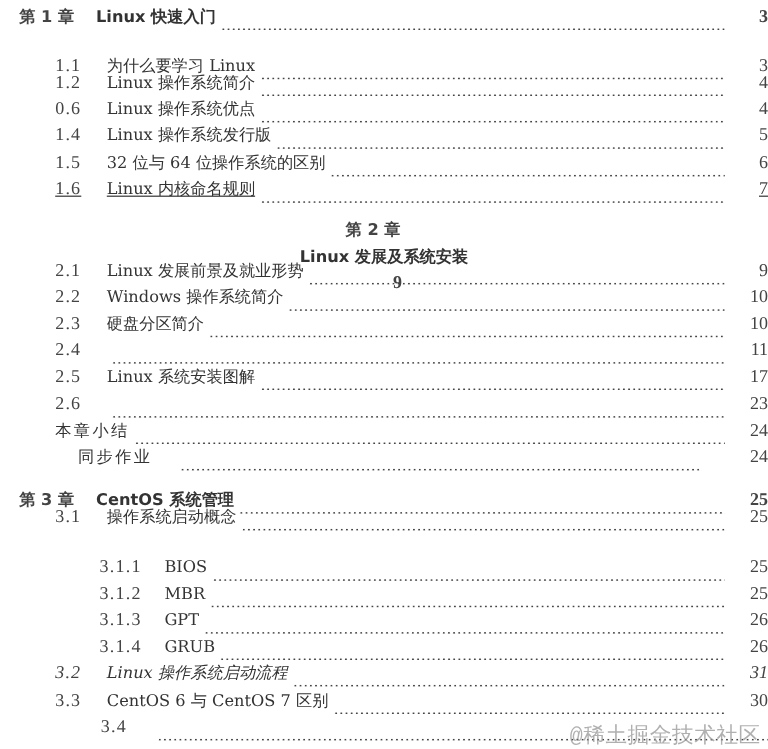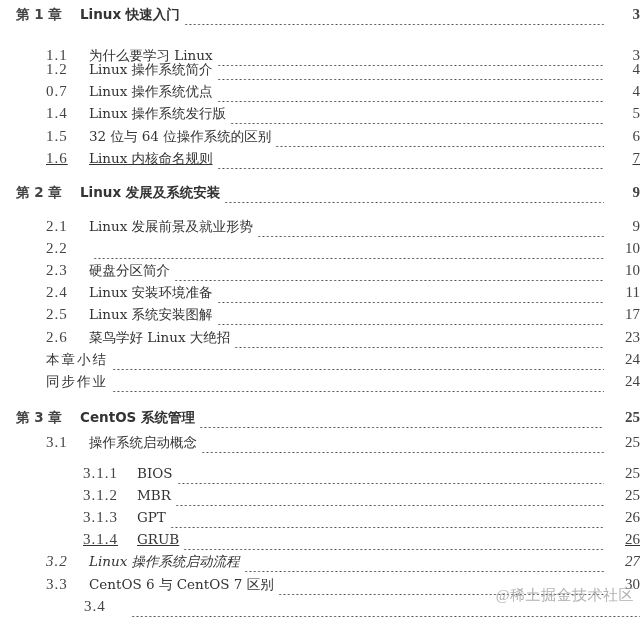--- a/index.html
+++ b/index.html
@@ -23,22 +23,22 @@
     width:30px; text-align:right; color:#444; padding-right:0;
     font-family:"Liberation Serif","DejaVu Serif",serif; font-size:15px;
   }
   .chapter { font-weight:bold; color:#222; }
   .chapter .num { font-family:"DejaVu Sans","Liberation Sans",sans-serif; font-size:13.5px; font-weight:bold; width:64px; }
   .chapter .title { font-family:"DejaVu Sans","Liberation Sans",sans-serif; font-size:13.5px; font-weight:bold; }
   .l1 .num { width:43px; font-family:"Liberation Serif",serif; font-size:15px; letter-spacing:1px; }
   .l2 .num { width:54px; font-family:"Liberation Serif",serif; font-size:15px; letter-spacing:1px; }
   .summary .title { letter-spacing:2px; }
   .watermark {
-    position:absolute; right:6px; bottom:19px; font-size:15px;
-    color:rgba(150,150,150,0.75); font-family:Liberation Serif, serif;
+    position:absolute; right:6px; bottom:0; font-size:18px;
+    color:rgba(150,150,150,0.75); font-family:Liberation Mono, monospace;
     letter-spacing:0.5px;
   }
 </style>
 </head>
 <body>
 
 <div class="row chapter" style="top:3px;">
   <span style="width:16px"></span>
   <span class="num">第 1 章</span>
   <span class="title">Linux 快速入门</span>
@@ -55,21 +55,21 @@
 </div>
 <div class="row l1" style="top:58px;">
   <span style="width:46px"></span>
   <span class="num">1.2</span>
   <span class="title">Linux 操作系统简介</span>
   <span class="leader"></span>
   <span class="page">4</span>
 </div>
 <div class="row l1" style="top:80px;">
   <span style="width:46px"></span>
-  <span class="num">0.7</span>
+  <span class="num">0.6</span>
   <span class="title">Linux 操作系统优点</span>
   <span class="leader"></span>
   <span class="page">4</span>
 </div>
 <div class="row l1" style="top:102px;">
   <span style="width:46px"></span>
   <span class="num">1.4</span>
   <span class="title">Linux 操作系统发行版</span>
   <span class="leader"></span>
   <span class="page">5</span>
@@ -82,91 +82,90 @@
   <span class="page">6</span>
 </div>
 <div class="row l1" style="top:147px;text-decoration:underline;">
   <span style="width:46px"></span>
   <span class="num">1.6</span>
   <span class="title">Linux 内核命名规则</span>
   <span class="leader"></span>
   <span class="page">7</span>
 </div>
 
-<div class="row chapter" style="top:181px;">
+<div class="row chapter" style="top:181px;flex-direction:column;">
   <span style="width:16px"></span>
   <span class="num">第 2 章</span>
   <span class="title">Linux 发展及系统安装</span>
   <span class="leader"></span>
   <span class="page">9</span>
 </div>
 
 <div class="row l1" style="top:215px;">
   <span style="width:46px"></span>
   <span class="num">2.1</span>
   <span class="title">Linux 发展前景及就业形势</span>
   <span class="leader"></span>
   <span class="page">9</span>
 </div>
 <div class="row l1" style="top:237px;">
   <span style="width:46px"></span>
   <span class="num">2.2</span>
+  <span class="title">Windows 操作系统简介</span>
   <span class="leader"></span>
   <span class="page">10</span>
 </div>
 <div class="row l1" style="top:259px;">
   <span style="width:46px"></span>
   <span class="num">2.3</span>
   <span class="title">硬盘分区简介</span>
   <span class="leader"></span>
   <span class="page">10</span>
 </div>
 <div class="row l1" style="top:281px;">
   <span style="width:46px"></span>
   <span class="num">2.4</span>
-  <span class="title">Linux 安装环境准备</span>
   <span class="leader"></span>
   <span class="page">11</span>
 </div>
 <div class="row l1" style="top:303px;">
   <span style="width:46px"></span>
   <span class="num">2.5</span>
   <span class="title">Linux 系统安装图解</span>
   <span class="leader"></span>
   <span class="page">17</span>
 </div>
 <div class="row l1" style="top:326px;">
   <span style="width:46px"></span>
   <span class="num">2.6</span>
-  <span class="title">菜鸟学好 Linux 大绝招</span>
   <span class="leader"></span>
   <span class="page">23</span>
 </div>
 <div class="row summary" style="top:348px;align-items:flex-end;">
   <span style="width:46px"></span>
   <span class="title">本章小结</span>
   <span class="leader"></span>
   <span class="page">24</span>
 </div>
-<div class="row summary" style="top:370px;">
+<div class="row summary" style="top:370px;gap:19px;">
   <span style="width:46px"></span>
   <span class="title">同步作业</span>
   <span class="leader"></span>
   <span class="page">24</span>
 </div>
 
 <div class="row chapter" style="top:406px;">
   <span style="width:16px"></span>
   <span class="num">第 3 章</span>
   <span class="title">CentOS 系统管理</span>
   <span class="leader"></span>
   <span class="page">25</span>
 </div>
 
-<div class="row l1" style="top:431px;justify-content:space-between;">
+<div class="row l1" style="top:420px;justify-content:space-between;">
   <span style="width:46px"></span>
   <span class="num">3.1</span>
   <span class="title">操作系统启动概念</span>
   <span class="leader"></span>
   <span class="page">25</span>
 </div>
 <div class="row l2" style="top:462px;justify-content:flex-end;">
   <span style="width:83px"></span>
   <span class="num">3.1.1</span>
   <span class="title">BIOS</span>
@@ -180,33 +179,33 @@
   <span class="leader"></span>
   <span class="page">25</span>
 </div>
 <div class="row l2" style="top:506px;">
   <span style="width:83px"></span>
   <span class="num">3.1.3</span>
   <span class="title">GPT</span>
   <span class="leader"></span>
   <span class="page">26</span>
 </div>
-<div class="row l2" style="top:528px;text-decoration:underline;">
+<div class="row l2" style="top:528px;">
   <span style="width:83px"></span>
   <span class="num">3.1.4</span>
   <span class="title">GRUB</span>
   <span class="leader"></span>
   <span class="page">26</span>
 </div>
 <div class="row l1" style="top:550px;font-style:italic;">
   <span style="width:46px"></span>
   <span class="num">3.2</span>
   <span class="title">Linux 操作系统启动流程</span>
   <span class="leader"></span>
-  <span class="page">27</span>
+  <span class="page">31</span>
 </div>
 <div class="row l1" style="top:573px;">
   <span style="width:46px"></span>
   <span class="num">3.3</span>
   <span class="title">CentOS 6 与 CentOS 7 区别</span>
   <span class="leader"></span>
   <span class="page">30</span>
 </div>
 <div class="row l1" style="top:595px;padding-left:38px;">
   <span style="width:46px"></span>

